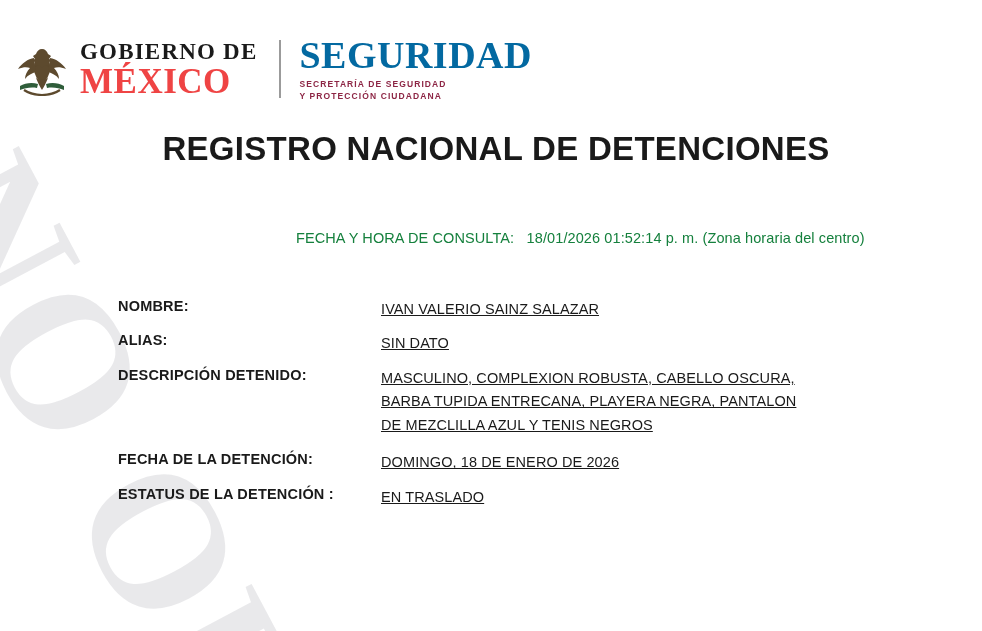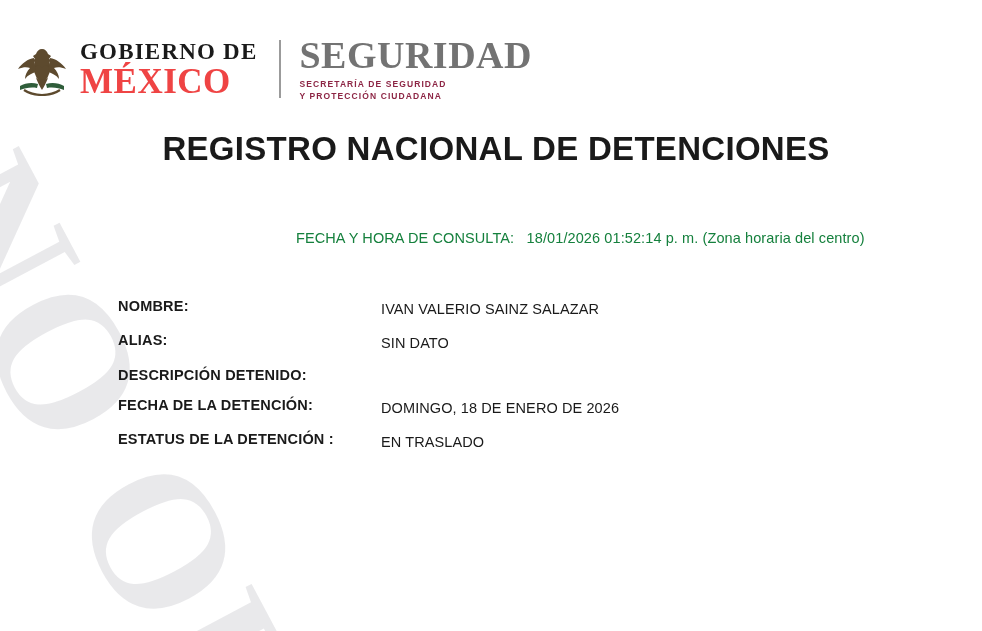--- a/index.html
+++ b/index.html
@@ -86,21 +86,21 @@
   .sec-block {
     display: flex;
     flex-direction: column;
     justify-content: center;
   }
   .sec-title {
     font-family: "Liberation Serif", serif;
     font-weight: bold;
     font-size: 38px;
     letter-spacing: 0.5px;
-    color: #737373;
+    color: #0369a1;
     line-height: 1;
   }
   .sec-sub1, .sec-sub2 {
     font-family: "Liberation Sans", sans-serif;
     font-size: 8.5px;
     font-weight: bold;
     letter-spacing: 1.1px;
     color: #8d2645;
     line-height: 1.35;
   }
@@ -151,20 +151,21 @@
     color: #1a1a1a;
     letter-spacing: 0.2px;
   }
   .field-value {
     font-size: 14.5px;
     font-weight: normal;
     color: #1a1a1a;
     letter-spacing: 0.1px;
     line-height: 1.62;
     max-width: 420px;
+    text-decoration: underline;
   }
   .field-row.desc { margin-bottom: 14px; }
   .field-row.desc .field-label { padding-top: 0; }
 </style>
 </head>
 <body>
 
 <div class="watermark">
   <div class="wm-text" style="left: 60px; top: 120px; transform: rotate(62deg);">NO OFICIAL</div>
 </div>
@@ -211,20 +212,21 @@
     <div class="field-row">
       <div class="field-label">NOMBRE:</div>
       <div class="field-value">IVAN VALERIO SAINZ SALAZAR</div>
     </div>
     <div class="field-row">
       <div class="field-label">ALIAS:</div>
       <div class="field-value">SIN DATO</div>
     </div>
     <div class="field-row desc">
       <div class="field-label">DESCRIPCIÓN DETENIDO:</div>
+      <div class="field-value">MASCULINO, COMPLEXION ROBUSTA, CABELLO OSCURA, BARBA TUPIDA ENTRECANA, PLAYERA NEGRA, PANTALON DE MEZCLILLA AZUL Y TENIS NEGROS</div>
     </div>
     <div class="field-row">
       <div class="field-label">FECHA DE LA DETENCIÓN:</div>
       <div class="field-value">DOMINGO, 18 DE ENERO DE 2026</div>
     </div>
     <div class="field-row">
       <div class="field-label">ESTATUS DE LA DETENCIÓN :</div>
       <div class="field-value">EN TRASLADO</div>
     </div>
   </div>

